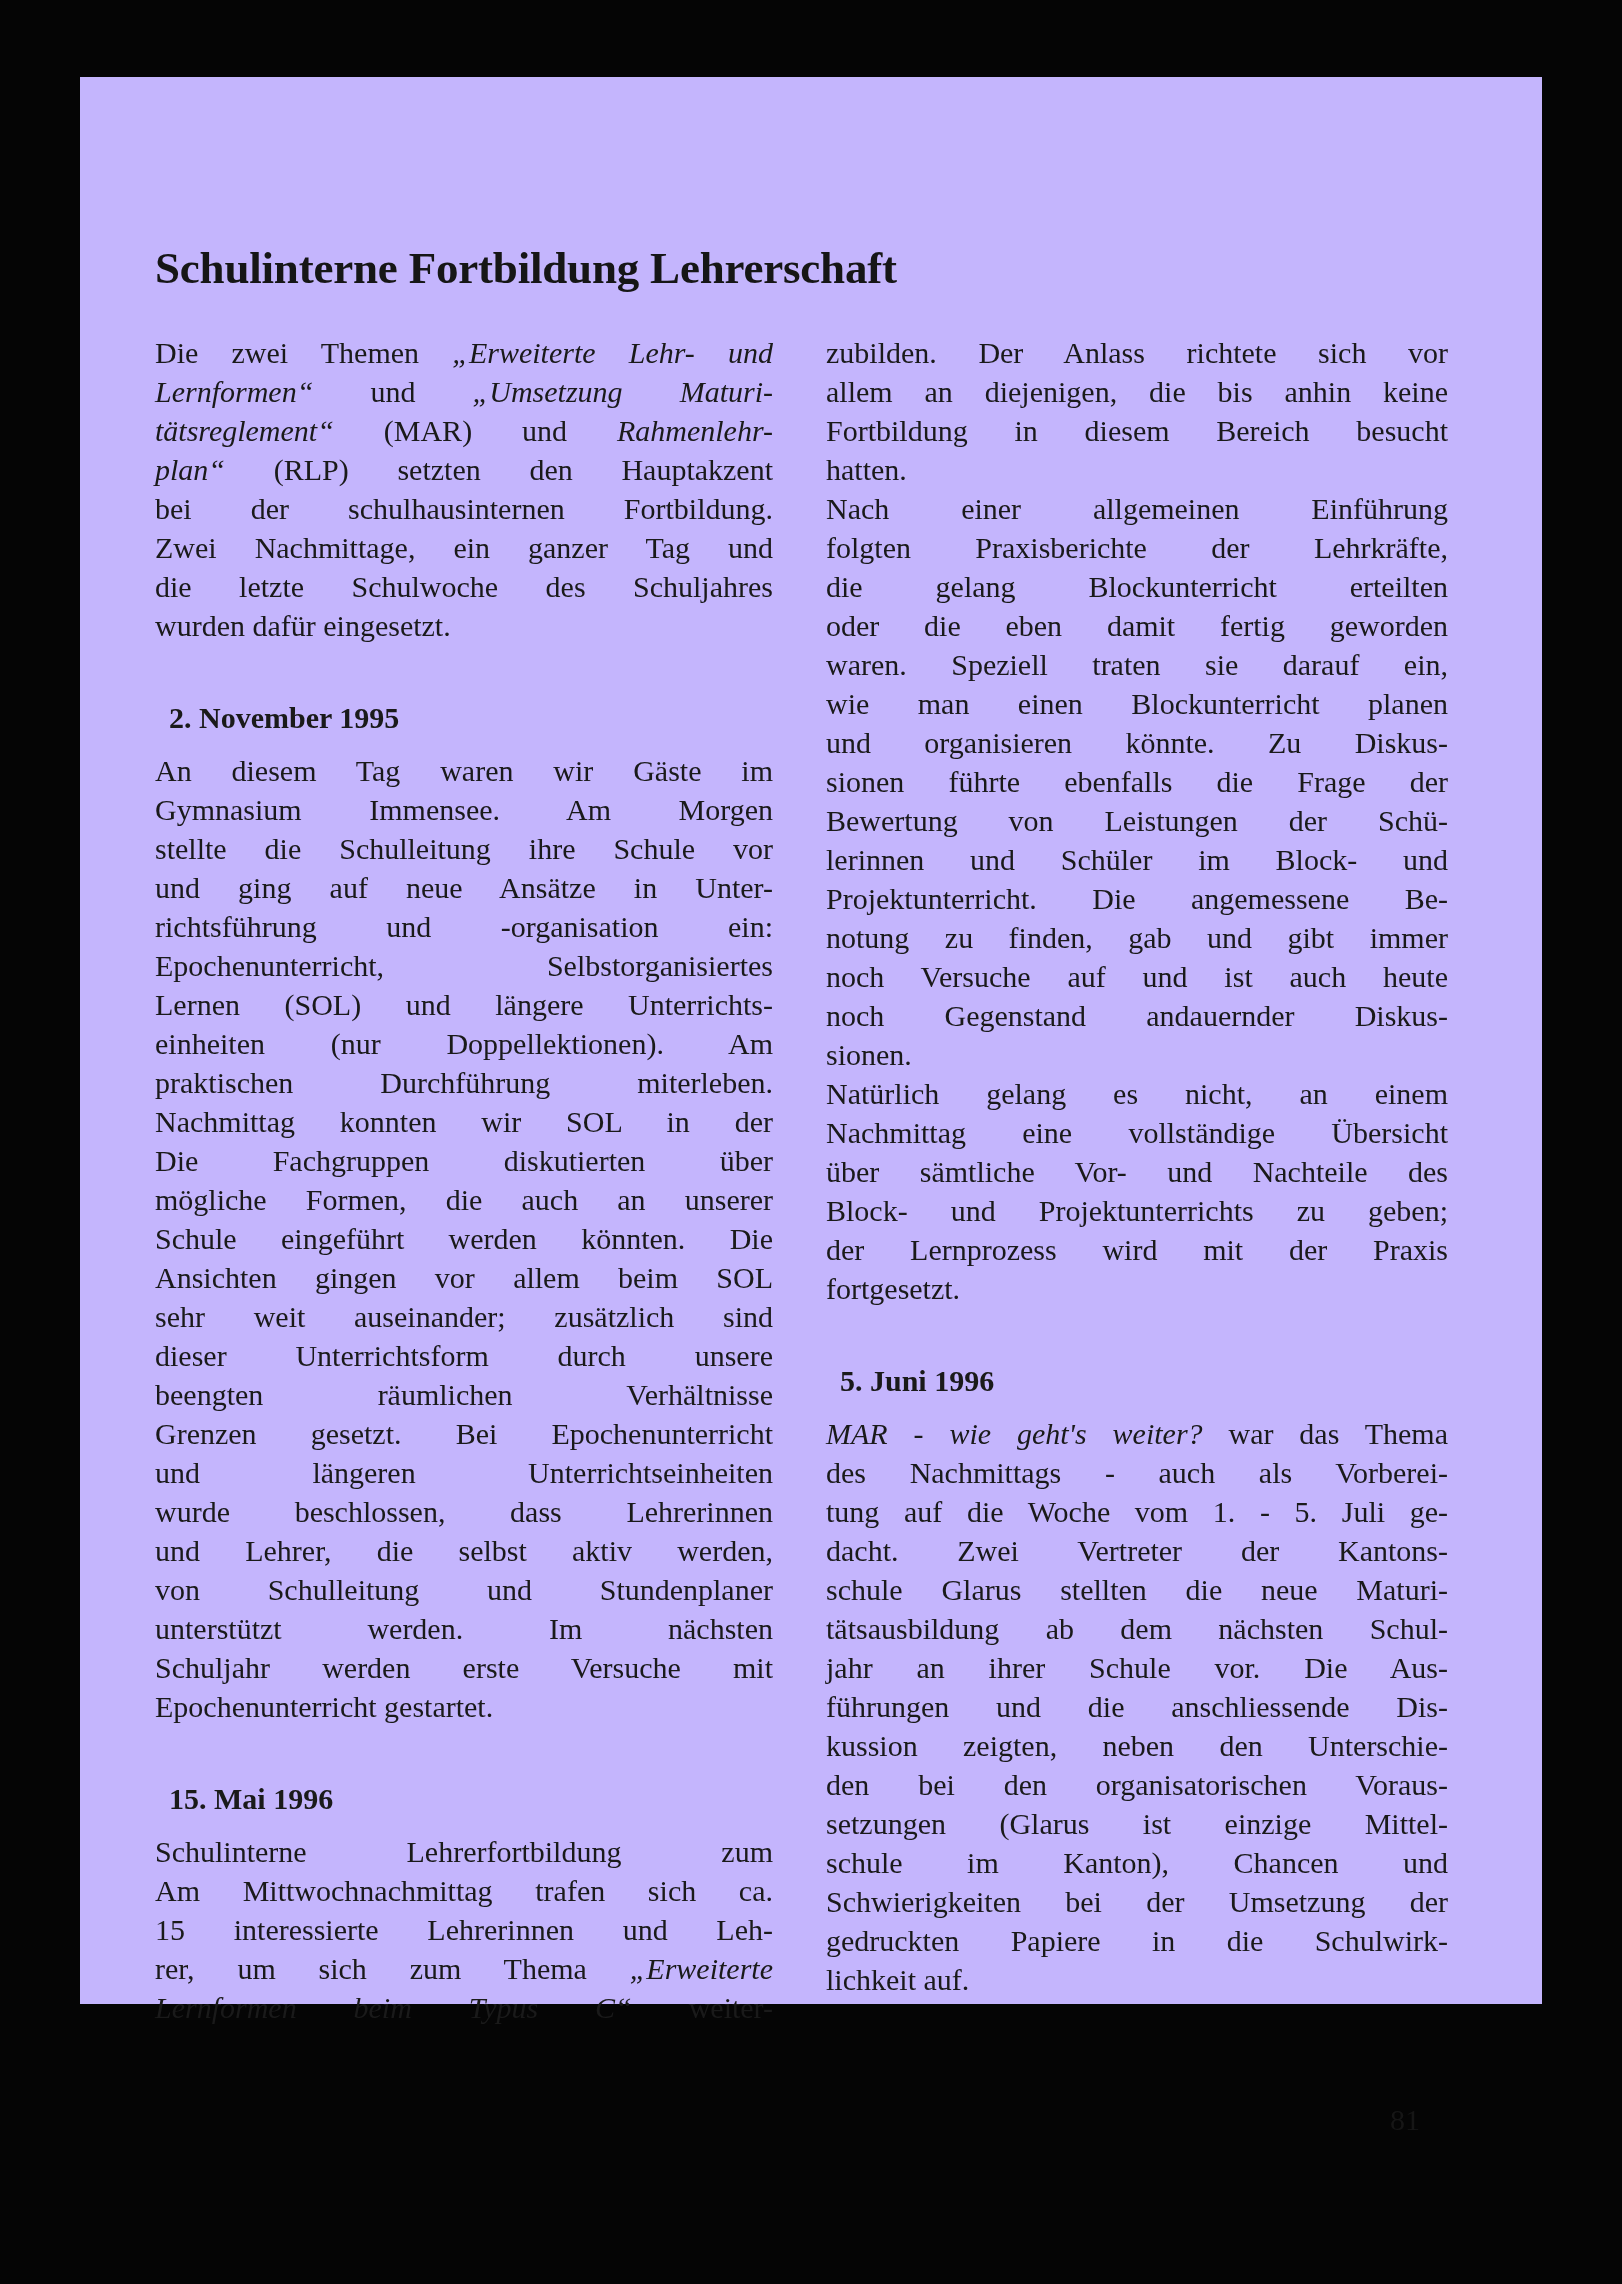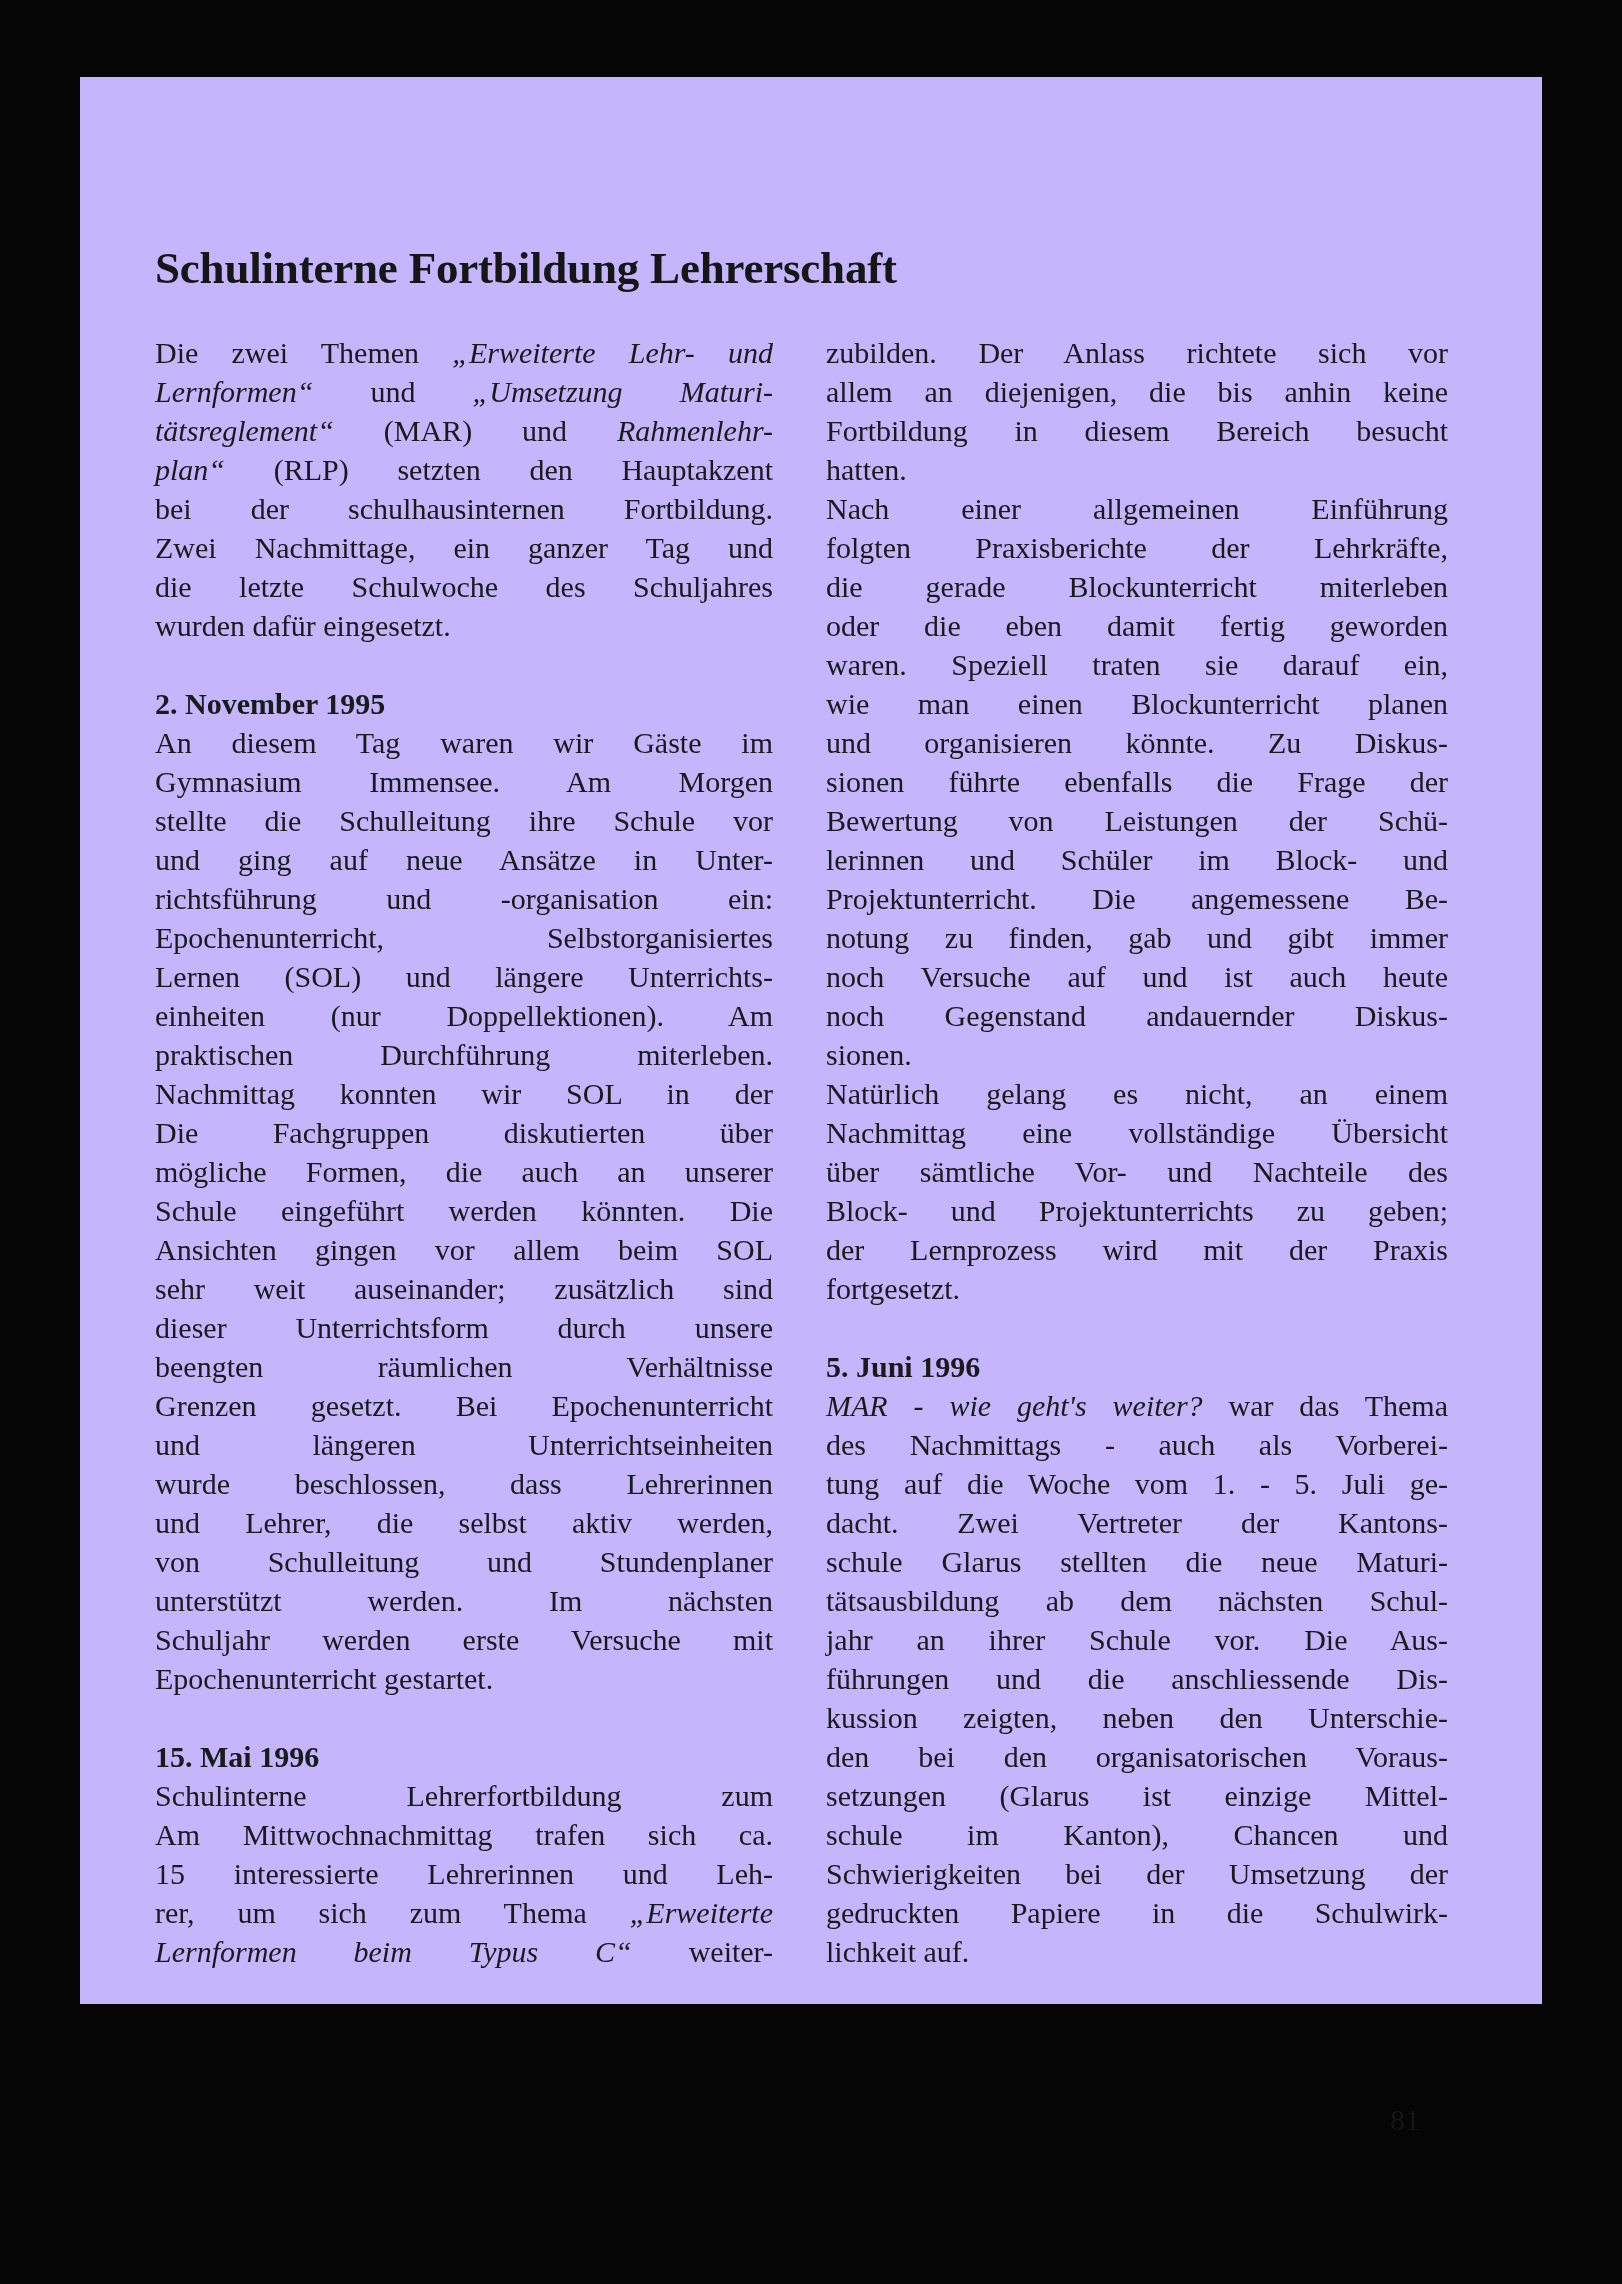--- a/index.html
+++ b/index.html
@@ -33,21 +33,21 @@
     width: 618px;
     font-size: 30px;
     line-height: 39px;
     text-align: justify;
     hyphens: manual;
   }
   .col.left { left: 75px; }
   .col.right { left: 746px; width: 622px; }
   .col .gap { height: 39px; }
   .col h2 {
-    margin: 0;
+    margin: 14px;
     font-size: 30px;
     font-weight: bold;
     line-height: 39px;
   }
   .line { display: block; text-align: justify; text-align-last: justify; }
   .line.last { text-align-last: left; }
   em { font-style: italic; }
   .page-number {
     position: absolute;
     left: 1310px; top: 2026px;
@@ -113,21 +113,21 @@
   </div>
 
   <div class="col right">
     <div>
         <span class="line">zubilden. Der Anlass richtete sich vor</span>
         <span class="line">allem an diejenigen, die bis anhin keine</span>
         <span class="line">Fortbildung in diesem Bereich besucht</span>
         <span class="line last">hatten.</span>
         <span class="line">Nach einer allgemeinen Einführung</span>
         <span class="line">folgten Praxisberichte der Lehrkräfte,</span>
-        <span class="line">die gerade Blockunterricht miterleben</span>
+        <span class="line">die gelang Blockunterricht erteilten</span>
         <span class="line">oder die eben damit fertig geworden</span>
         <span class="line">waren. Speziell traten sie darauf ein,</span>
         <span class="line">wie man einen Blockunterricht planen</span>
         <span class="line">und organisieren könnte. Zu Diskus-</span>
         <span class="line">sionen führte ebenfalls die Frage der</span>
         <span class="line">Bewertung von Leistungen der Schü-</span>
         <span class="line">lerinnen und Schüler im Block- und</span>
         <span class="line">Projektunterricht. Die angemessene Be-</span>
         <span class="line">notung zu finden, gab und gibt immer</span>
         <span class="line">noch Versuche auf und ist auch heute</span>

